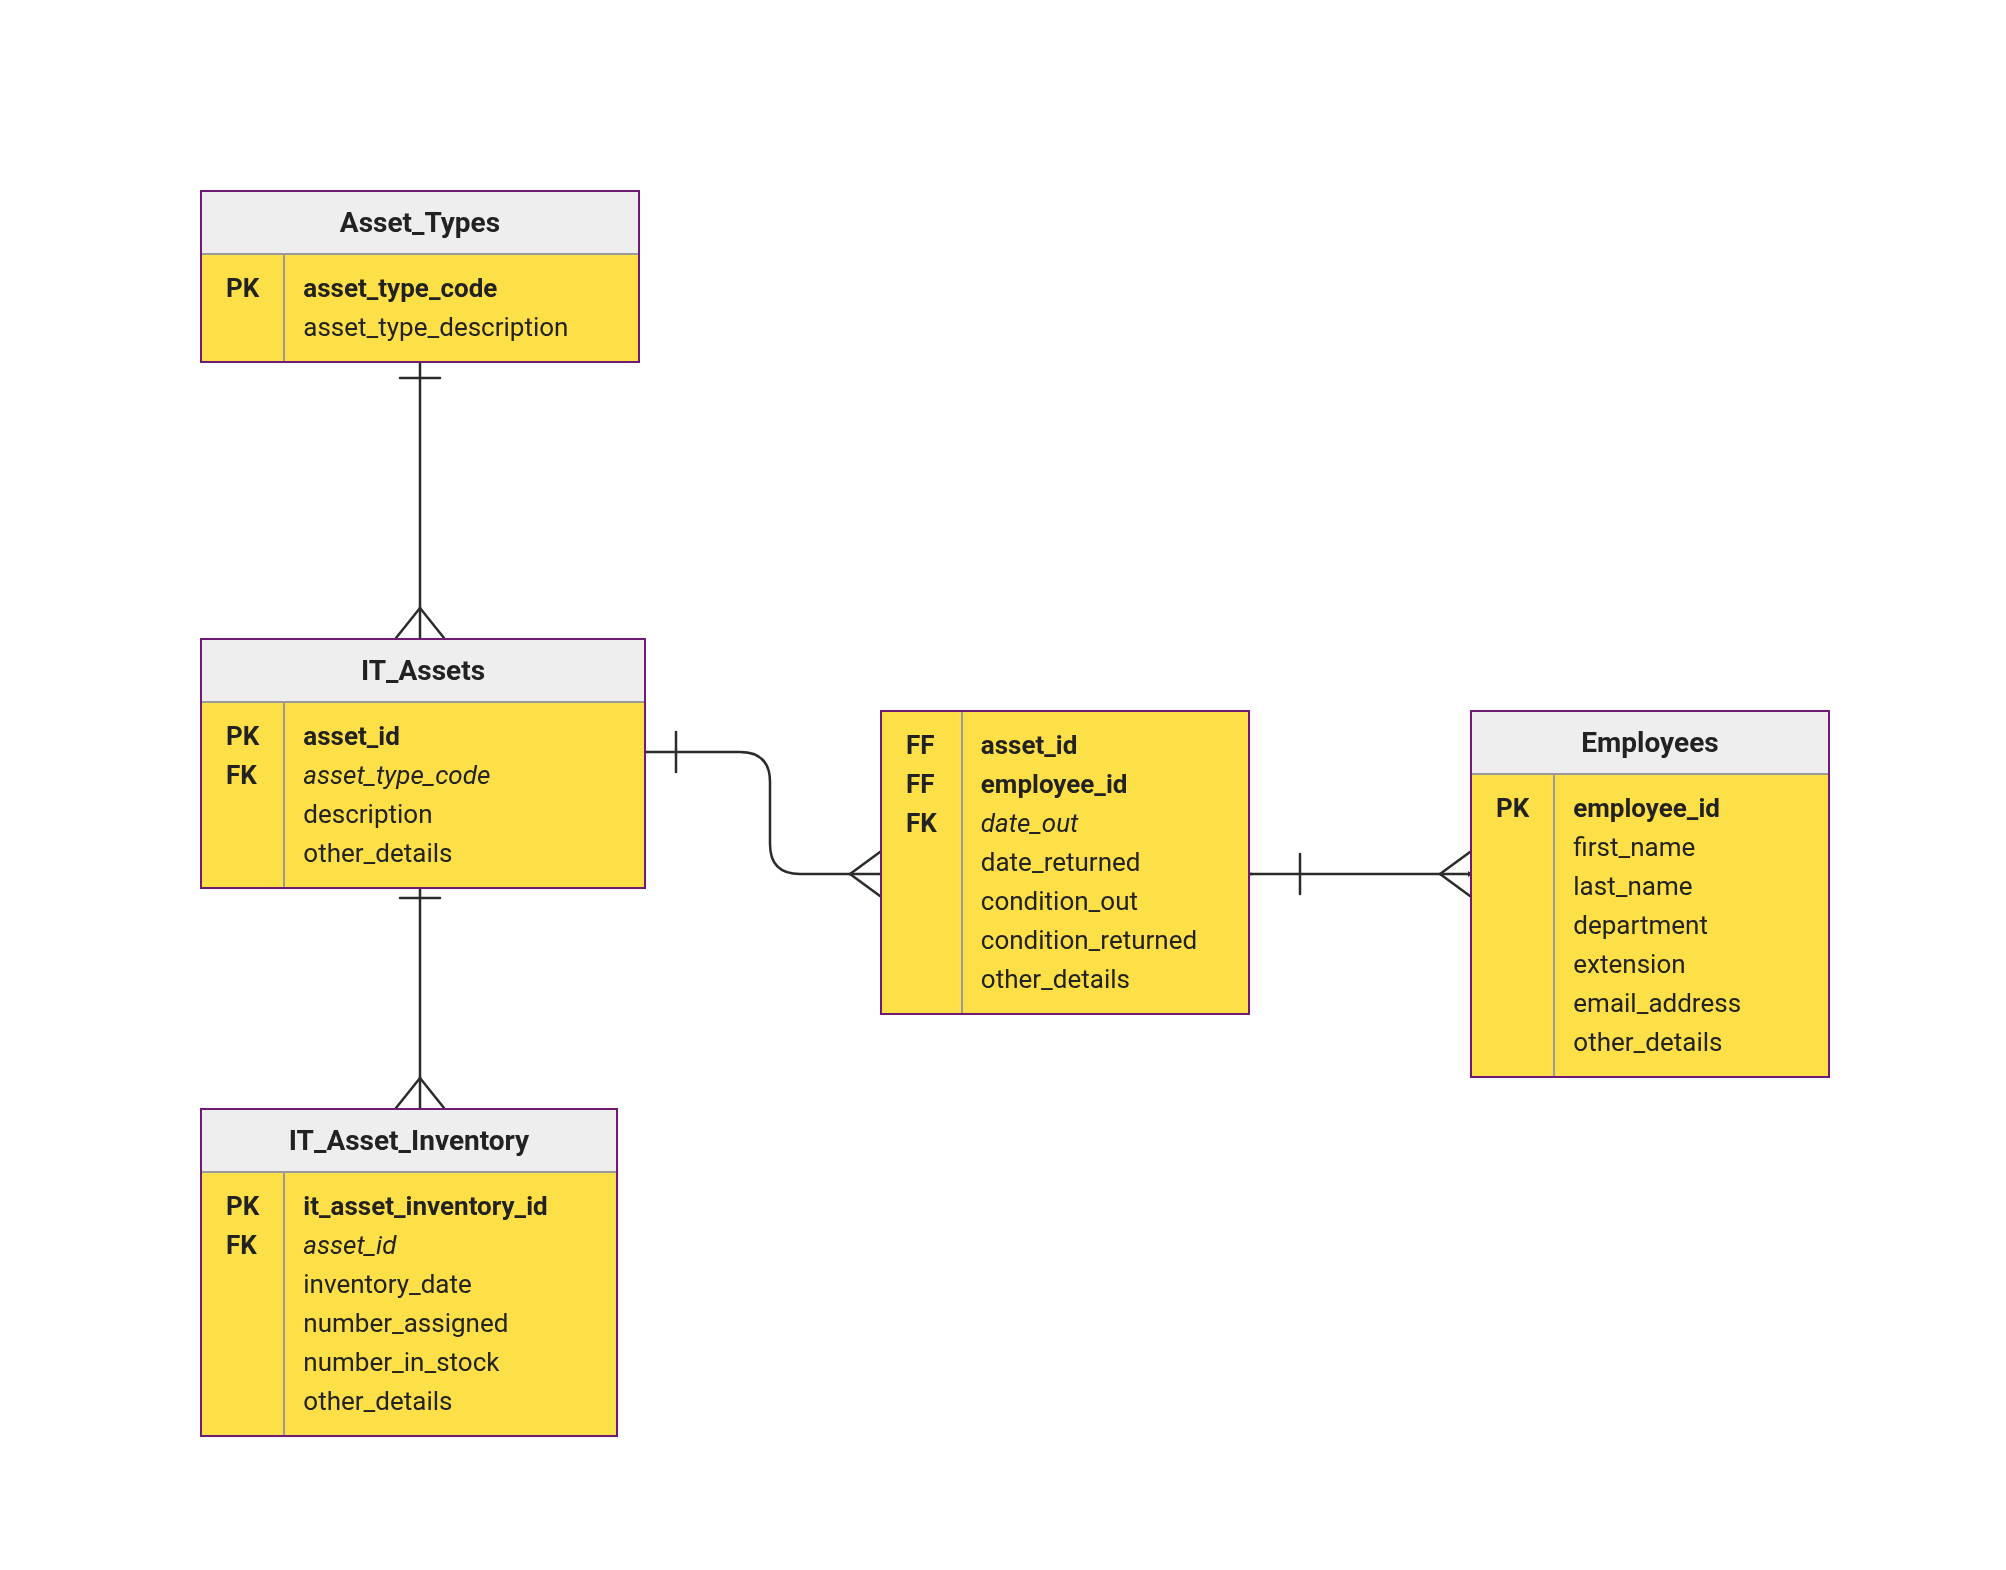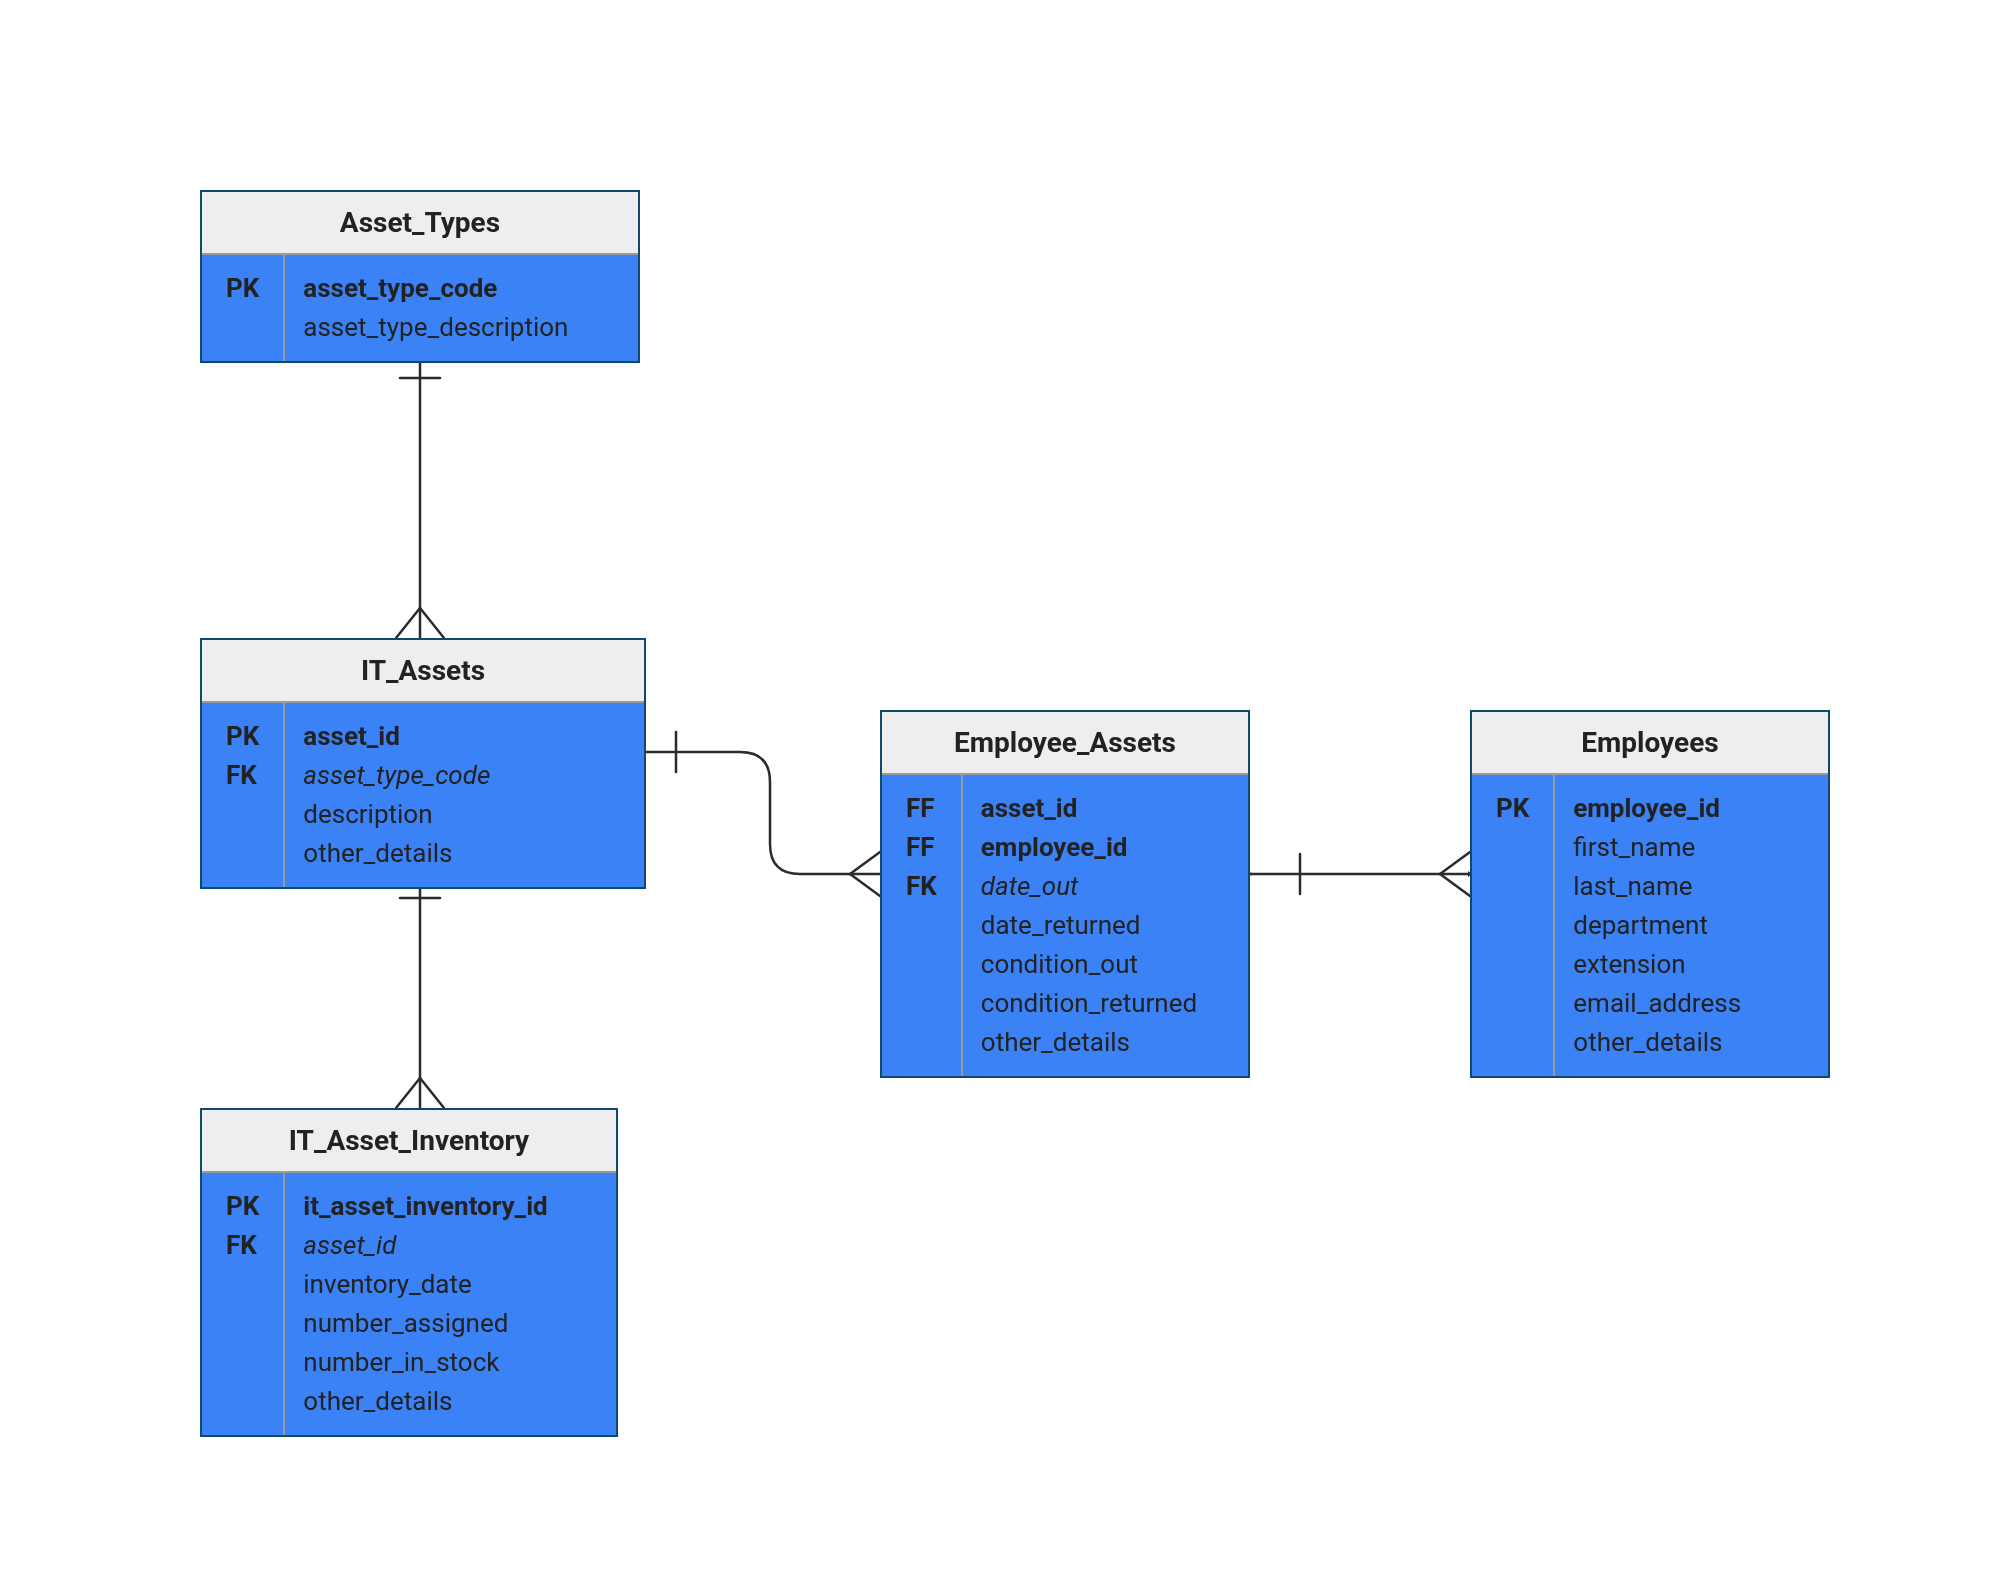--- a/index.html
+++ b/index.html
@@ -16,22 +16,22 @@
   }
   svg.connectors {
     position: absolute;
     left: 0; top: 0;
     width: 2006px;
     height: 1570px;
     pointer-events: none;
   }
   .entity {
     position: absolute;
-    border: 2px solid #0c4a6e;
-    background: #3b82f6;
+    border: 2px solid #701a75;
+    background: #fde047;
     box-sizing: border-box;
   }
   .entity .title {
     text-align: center;
     font-weight: 700;
     font-size: 28px;
     background: #eeeeee;
     border-bottom: 2px solid #9a9a9a;
     padding: 14px 8px;
   }
@@ -171,21 +171,20 @@
         <div class="fline italic">asset_id</div>
         <div class="fline">inventory_date</div>
         <div class="fline">number_assigned</div>
         <div class="fline">number_in_stock</div>
         <div class="fline">other_details</div>
       </div>
     </div>
   </div>
 
   <div class="entity" style="left:880px; top:710px; width:370px;">
-    <div class="title">Employee_Assets</div>
     <div class="body">
       <div class="keys">
         <div class="kline">FF</div>
         <div class="kline">FF</div>
         <div class="kline">FK</div>
         <div class="kline"></div>
         <div class="kline"></div>
         <div class="kline"></div>
         <div class="kline"></div>
       </div>

